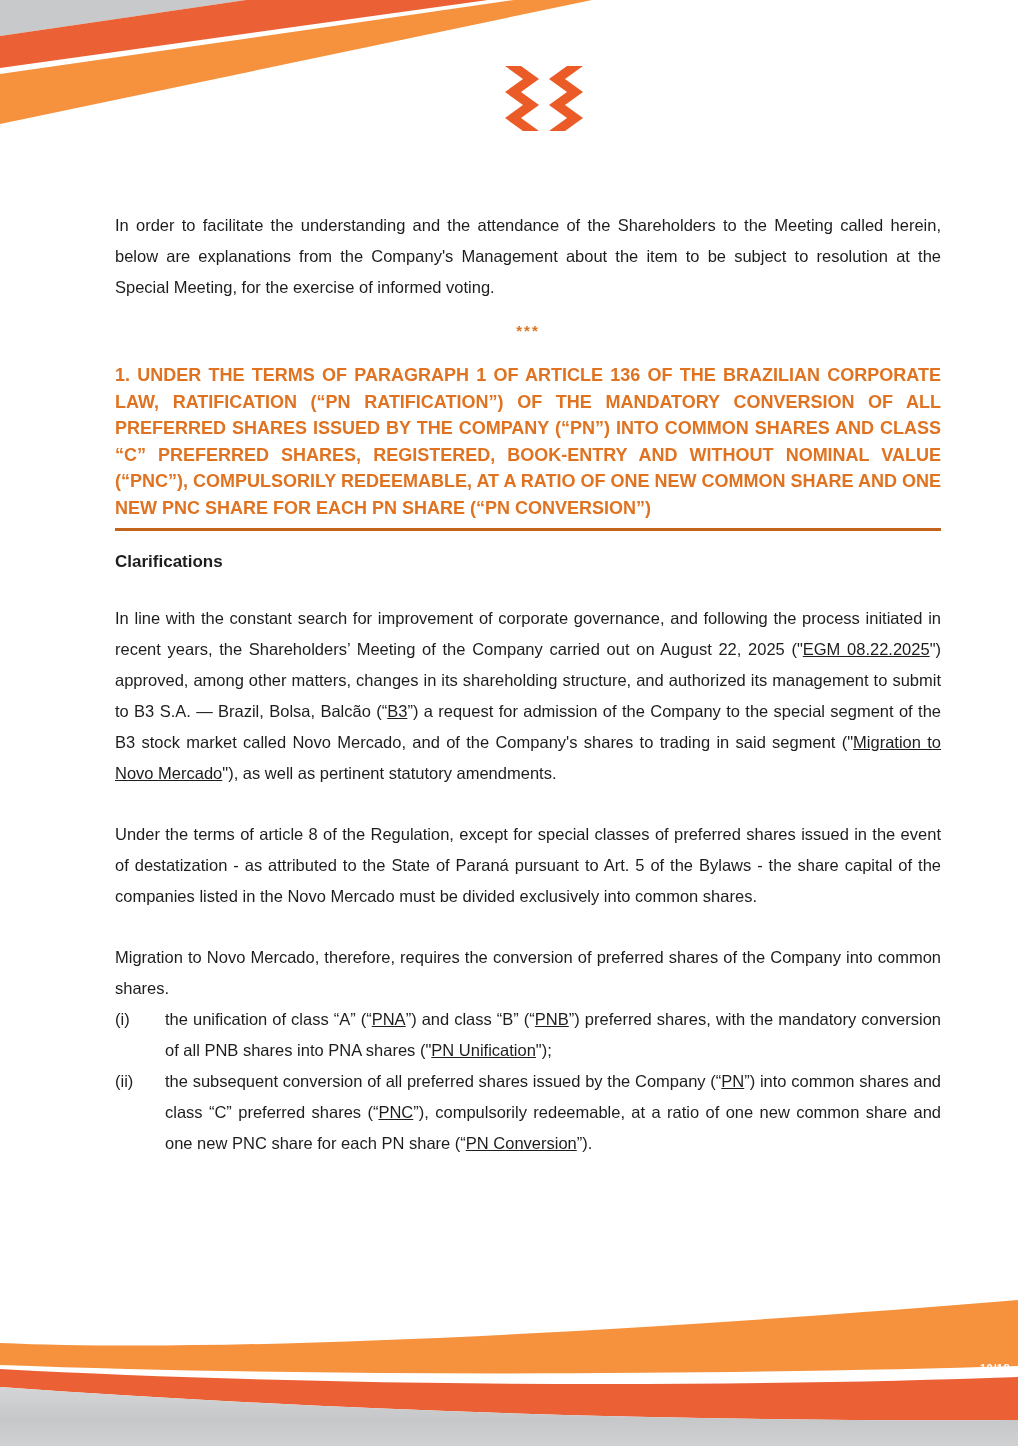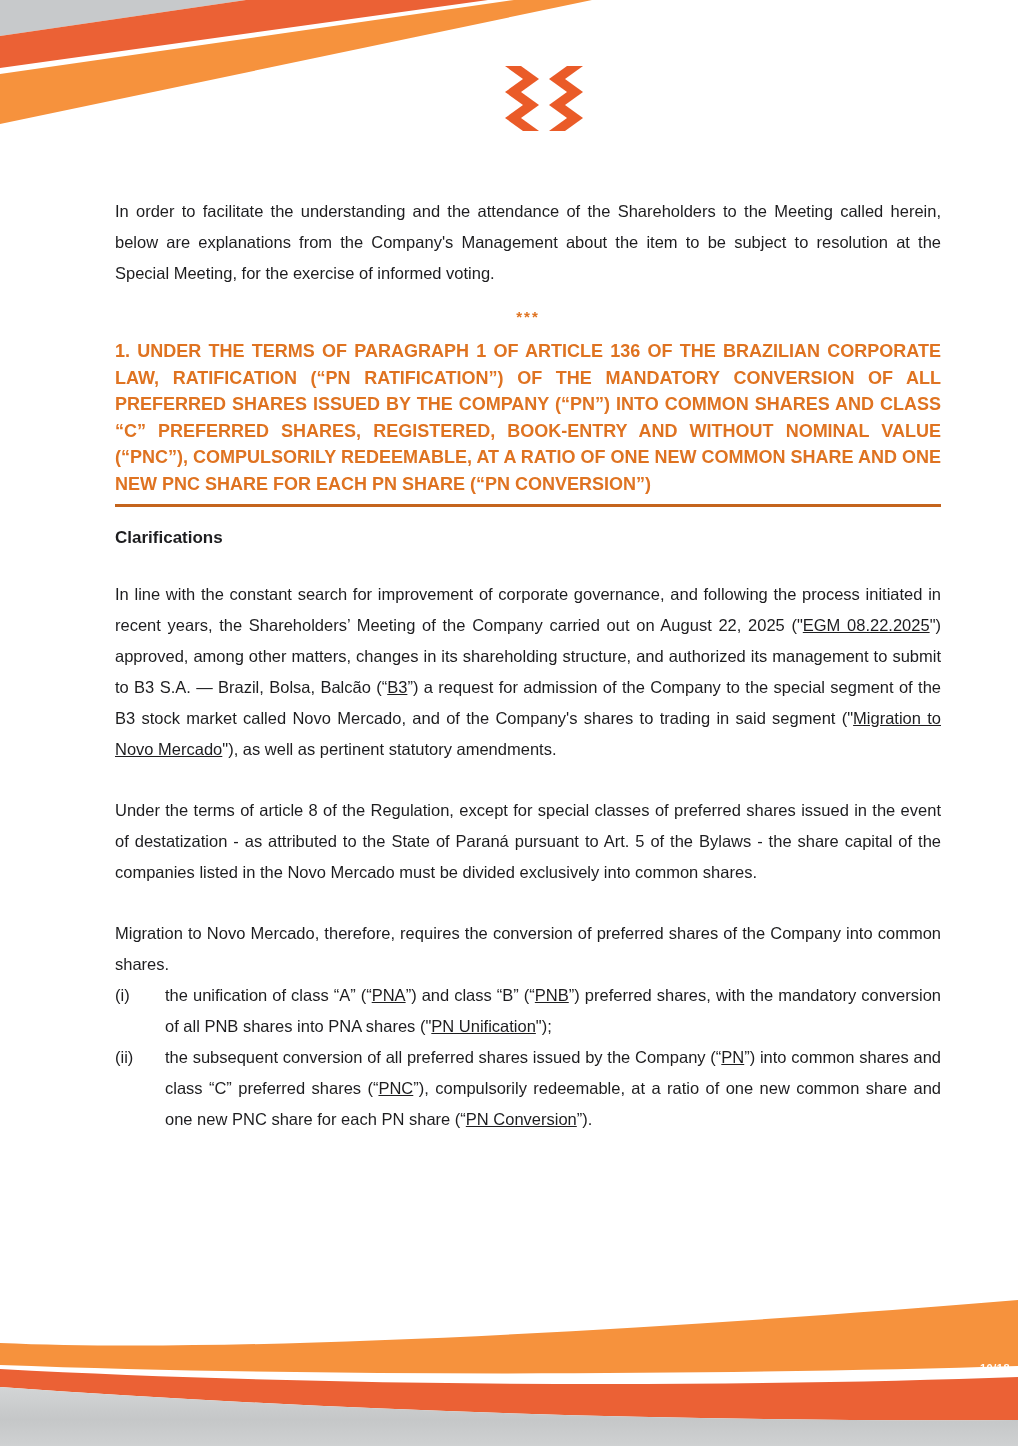--- a/index.html
+++ b/index.html
@@ -19,24 +19,24 @@
   .logo-text{margin-left:16px;padding-top:12px;color:#EA5B28;font-weight:bold;}
   .logo-name{font-size:24px;line-height:26px;letter-spacing:0.5px;}
   .logo-sub{font-size:21px;line-height:24px;letter-spacing:0.2px;}
   
   main{position:absolute;left:66px;top:181px;width:875px;}
   .sec-head{display:flex;color:#DF7321;font-weight:bold;font-size:17.5px;line-height:22px;}
   .sec-num{width:49px;flex-shrink:0;}
   .sec-title{font-variant:small-caps;letter-spacing:0.3px;}
   .content{padding-left:49px;font-size:16.5px;line-height:31px;text-align:justify;}
   .content p{margin:30px 0 0 0;}
-  p.intro{margin-top:15px;}
+  p.intro{margin-top:29px;}
   .stars{margin-top:18px;text-align:center;color:#DF7321;font-weight:bold;font-size:15px;letter-spacing:2px;line-height:20px;}
   .res-heading{
-    margin-top:11px;
+    margin-top:21px;
     color:#DF7321;font-weight:bold;font-size:18px;line-height:26.5px;
     text-align:justify;
     padding-bottom:7px;
     border-bottom:3px solid #C4641C;
   }
   .clar-title{margin-top:20px;font-weight:bold;font-size:17px;line-height:22px;text-align:left;}
   .u{text-decoration:underline;}
   .doc-list{margin-top:0;}
   .li-row{display:flex;}
   .li-marker{width:50px;flex-shrink:0;}

